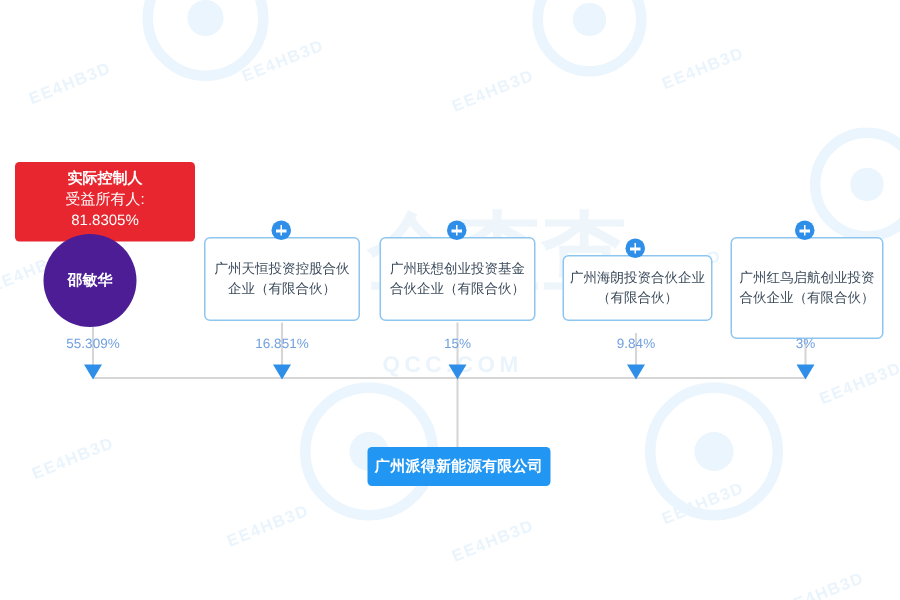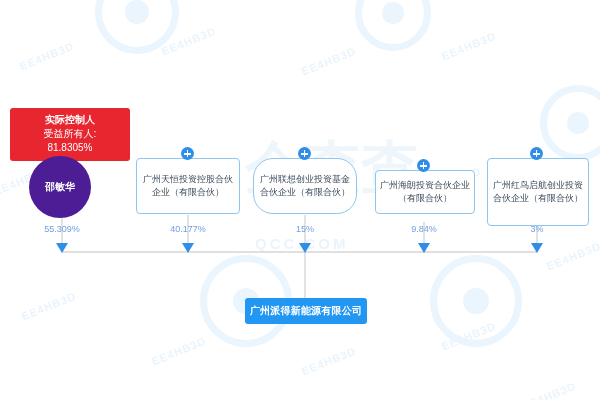--- a/index.html
+++ b/index.html
@@ -261,24 +261,24 @@
 
   <div class="node person">
     <span>邵敏华</span>
   </div>
   <div class="pct" style="left:22px; top:224px; width:80px;">55.309%</div>
 
   <div class="plus" style="left:181px; top:147px;"></div>
   <div class="node sh-box" style="left:136px; top:158px; width:104px; height:56px;">
     <span>广州天恒投资控股合伙企业（有限合伙）</span>
   </div>
-  <div class="pct" style="left:148px; top:224px; width:80px;">40.177%</div>
+  <div class="pct" style="left:148px; top:224px; width:80px;">16.851%</div>
 
   <div class="plus" style="left:298px; top:147px;"></div>
-  <div class="node sh-box" style="left:253px; top:158px; width:104px; height:56px;border-radius:20px;">
+  <div class="node sh-box" style="left:253px; top:158px; width:104px; height:56px;">
     <span>广州联想创业投资基金合伙企业（有限合伙）</span>
   </div>
   <div class="pct" style="left:265px; top:224px; width:80px;">15%</div>
 
   <div class="plus" style="left:417px; top:159px;"></div>
   <div class="node sh-box" style="left:375px; top:170px; width:100px; height:44px;">
     <span>广州海朗投资合伙企业（有限合伙）</span>
   </div>
   <div class="pct" style="left:384px; top:224px; width:80px;">9.84%</div>
 

